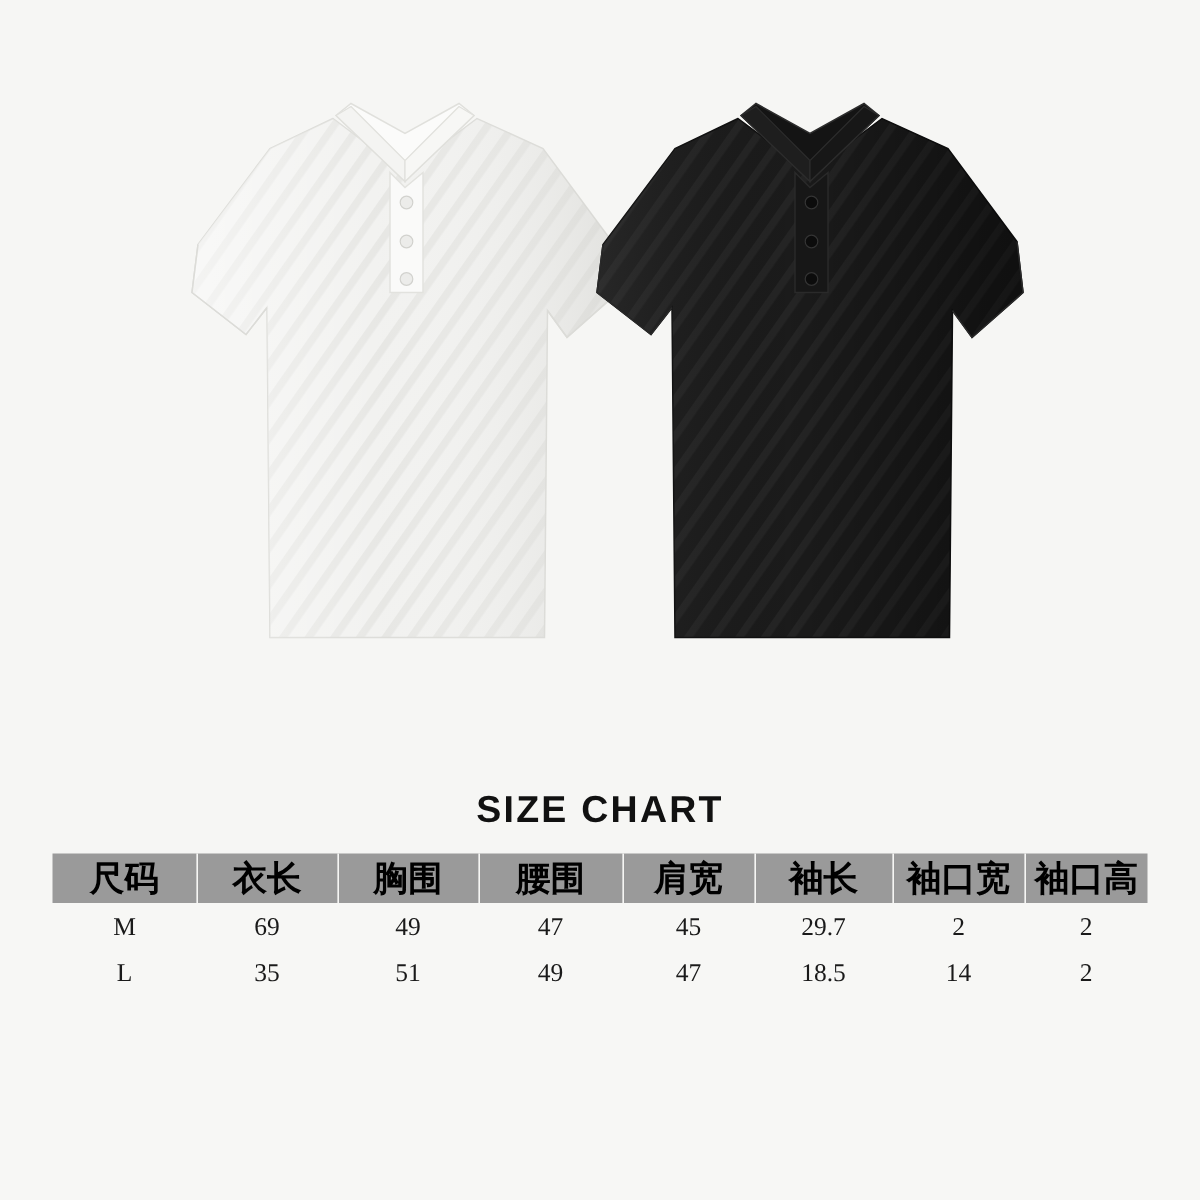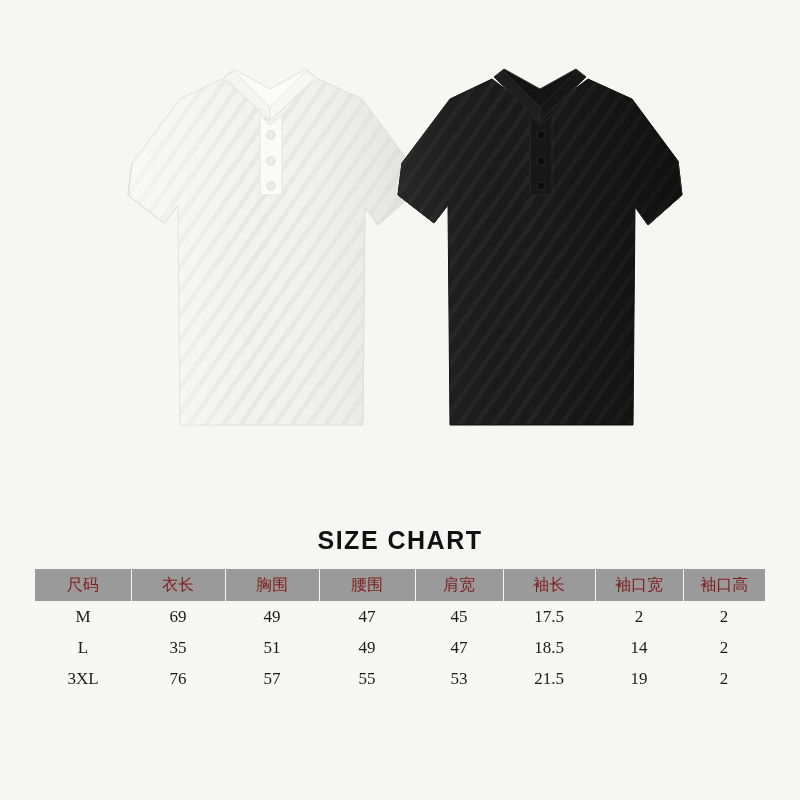--- a/index.html
+++ b/index.html
@@ -55,23 +55,23 @@
   }
 
   table.size-table {
     border-collapse: collapse;
     width: 710px;
     margin: 0 auto;
     table-layout: fixed;
   }
   table.size-table thead th {
     background: #9a9a9a;
-    color: #7f1d1d;
-    font-weight: normal;
-    font-size: 16px;
+    color: #000000;
+    font-weight: bold;
+    font-size: 23px;
     height: 30px;
     border-right: 1px solid #f6f6f4;
     font-family: "DejaVu Sans", sans-serif;
   }
   table.size-table thead th:last-child {
     border-right: none;
   }
   table.size-table tbody td {
     text-align: center;
     font-size: 17px;
@@ -184,41 +184,31 @@
           <th>袖口高</th>
         </tr>
       </thead>
       <tbody>
         <tr>
           <td class="size-col">M</td>
           <td>69</td>
           <td>49</td>
           <td>47</td>
           <td>45</td>
-          <td>17.5</td>
+          <td>29.7</td>
           <td>2</td>
           <td>2</td>
         </tr>
         <tr>
           <td class="size-col">L</td>
           <td>35</td>
           <td>51</td>
           <td>49</td>
           <td>47</td>
           <td>18.5</td>
           <td>14</td>
           <td>2</td>
         </tr>
-        <tr>
-          <td class="size-col">3XL</td>
-          <td>76</td>
-          <td>57</td>
-          <td>55</td>
-          <td>53</td>
-          <td>21.5</td>
-          <td>19</td>
-          <td>2</td>
-        </tr>
       </tbody>
     </table>
   </div>
 
 </div>
 
 </body></html>

